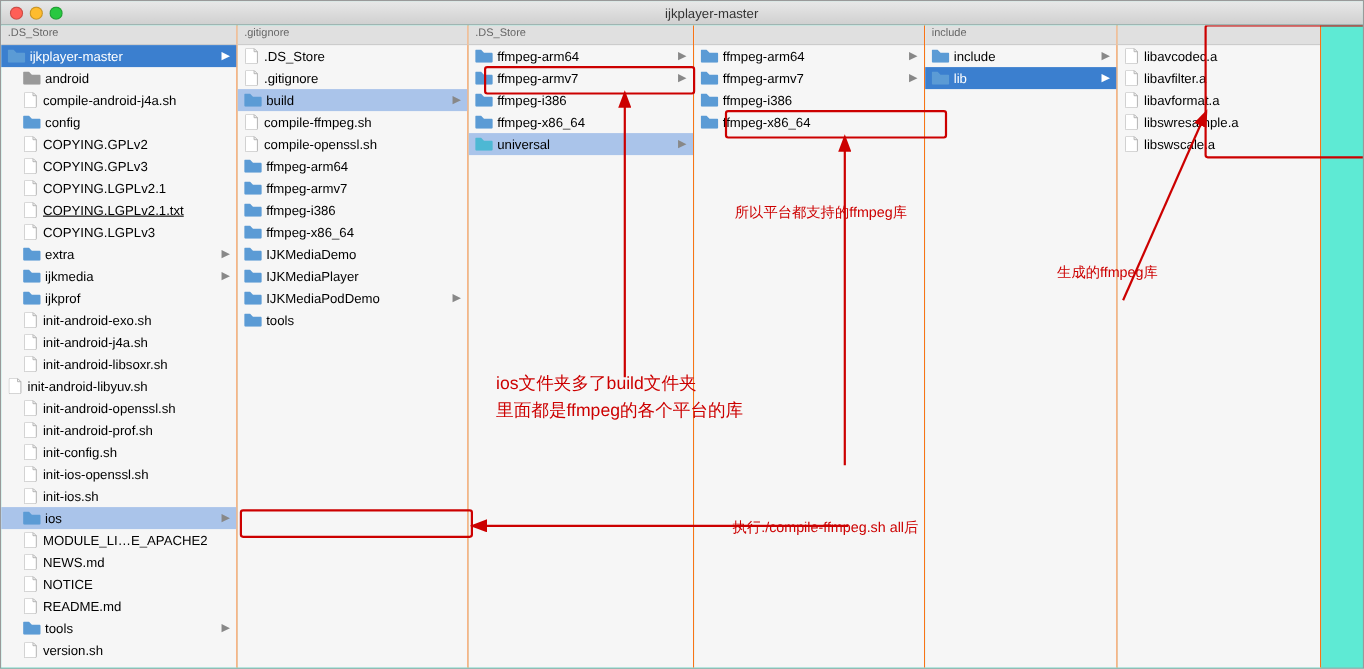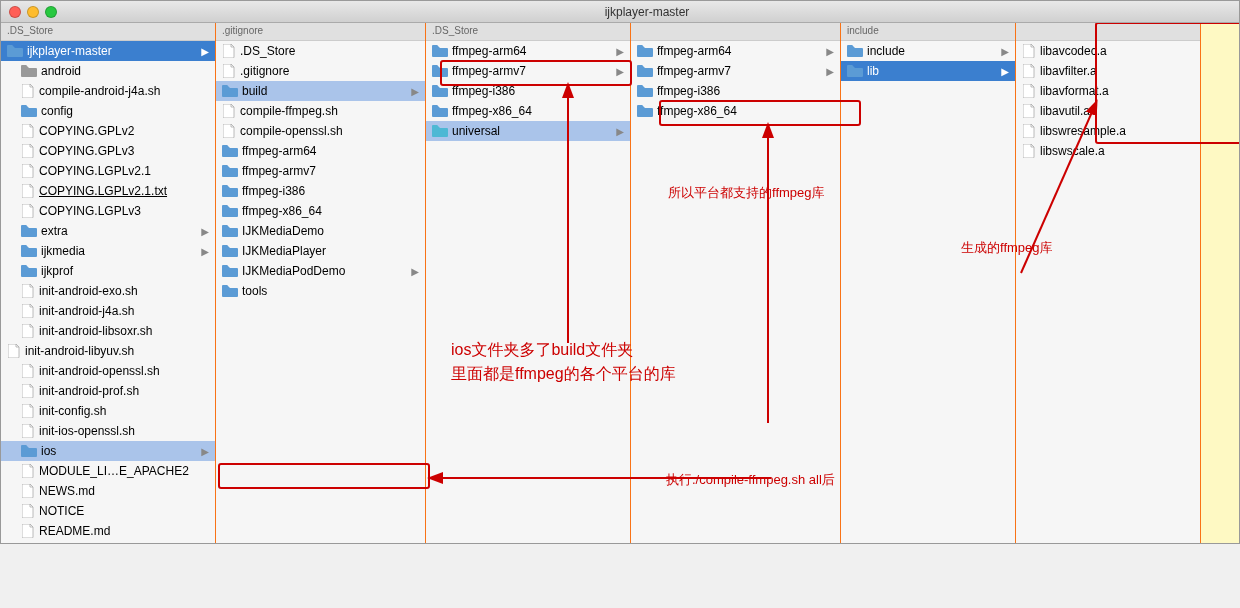--- a/index.html
+++ b/index.html
@@ -7,22 +7,22 @@
       font-family: -apple-system, "Helvetica Neue", Arial, sans-serif;
       font-size: 12px;
       background: #f0f0f0;
       overflow: hidden;
       width: 1240px;
       height: 608px;
     }
 
     .finder-window {
       width: 1240px;
-      height: 544px;
-      background: #fef9c3;
+      height: 608px;
+      background: #5eead4;
       display: flex;
       flex-direction: column;
       border: 1px solid #999;
     }
 
     .title-bar {
       height: 22px;
       background: linear-gradient(to bottom, #e8e8e8, #d0d0d0);
       border-bottom: 1px solid #aaa;
       display: flex;
@@ -357,20 +357,29 @@
         </div>
         <div class="file-item" style="padding-left: 20px;">
           <span class="file-icon-doc">
             <svg class="doc-svg" viewBox="0 0 12 14" xmlns="http://www.w3.org/2000/svg">
     <path d="M1,0 L8,0 L11,3 L11,13 Q11,14 10,14 L1,14 Q0,14 0,13 L0,1 Q0,0 1,0 Z" fill="white" stroke="#aaa" stroke-width="0.8"></path>
     <path d="M8,0 L8,3 L11,3" fill="none" stroke="#aaa" stroke-width="0.8"></path>
   </svg>
           </span>
           <span class="file-label">init-ios-openssl.sh</span>
         </div>
+        <div class="file-item" style="padding-left: 20px;">
+          <span class="file-icon-doc">
+            <svg class="doc-svg" viewBox="0 0 12 14" xmlns="http://www.w3.org/2000/svg">
+    <path d="M1,0 L8,0 L11,3 L11,13 Q11,14 10,14 L1,14 Q0,14 0,13 L0,1 Q0,0 1,0 Z" fill="white" stroke="#aaa" stroke-width="0.8"></path>
+    <path d="M8,0 L8,3 L11,3" fill="none" stroke="#aaa" stroke-width="0.8"></path>
+  </svg>
+          </span>
+          <span class="file-label">init-ios.sh</span>
+        </div>
         <div class="file-item highlighted" style="padding-left: 20px;">
           <span class="file-icon-folder">
             <svg class="folder-svg" viewBox="0 0 16 12" xmlns="http://www.w3.org/2000/svg">
     <path d="M0,2 L0,11 Q0,12 1,12 L15,12 Q16,12 16,11 L16,4 Q16,3 15,3 L8,3 L6,1 Q5.5,0 5,0 L1,0 Q0,0 0,1 Z" fill="#5b9bd5"></path>
   </svg>
           </span>
           <span class="file-label">ios</span>
           <span class="arrow-indicator">▶</span>
         </div>
         <div class="file-item" style="padding-left: 20px;">
@@ -671,29 +680,20 @@
           <span class="file-label">libavfilter.a</span>
         </div>
         <div class="file-item" style="padding-left: 6px;">
           <span class="file-icon-doc">
             <svg class="doc-svg" viewBox="0 0 12 14" xmlns="http://www.w3.org/2000/svg">
     <path d="M1,0 L8,0 L11,3 L11,13 Q11,14 10,14 L1,14 Q0,14 0,13 L0,1 Q0,0 1,0 Z" fill="white" stroke="#aaa" stroke-width="0.8"></path>
     <path d="M8,0 L8,3 L11,3" fill="none" stroke="#aaa" stroke-width="0.8"></path>
   </svg>
           </span>
           <span class="file-label">libavformat.a</span>
-        </div>
-        <div class="file-item" style="padding-left: 6px;">
-          <span class="file-icon-doc">
-            <svg class="doc-svg" viewBox="0 0 12 14" xmlns="http://www.w3.org/2000/svg">
-    <path d="M1,0 L8,0 L11,3 L11,13 Q11,14 10,14 L1,14 Q0,14 0,13 L0,1 Q0,0 1,0 Z" fill="white" stroke="#aaa" stroke-width="0.8"></path>
-    <path d="M8,0 L8,3 L11,3" fill="none" stroke="#aaa" stroke-width="0.8"></path>
-  </svg>
-          </span>
-          <span class="file-label">libavutil.a</span>
         </div>
         <div class="file-item" style="padding-left: 6px;">
           <span class="file-icon-doc">
             <svg class="doc-svg" viewBox="0 0 12 14" xmlns="http://www.w3.org/2000/svg">
     <path d="M1,0 L8,0 L11,3 L11,13 Q11,14 10,14 L1,14 Q0,14 0,13 L0,1 Q0,0 1,0 Z" fill="white" stroke="#aaa" stroke-width="0.8"></path>
     <path d="M8,0 L8,3 L11,3" fill="none" stroke="#aaa" stroke-width="0.8"></path>
   </svg>
           </span>
           <span class="file-label">libswresample.a</span>
         </div>

